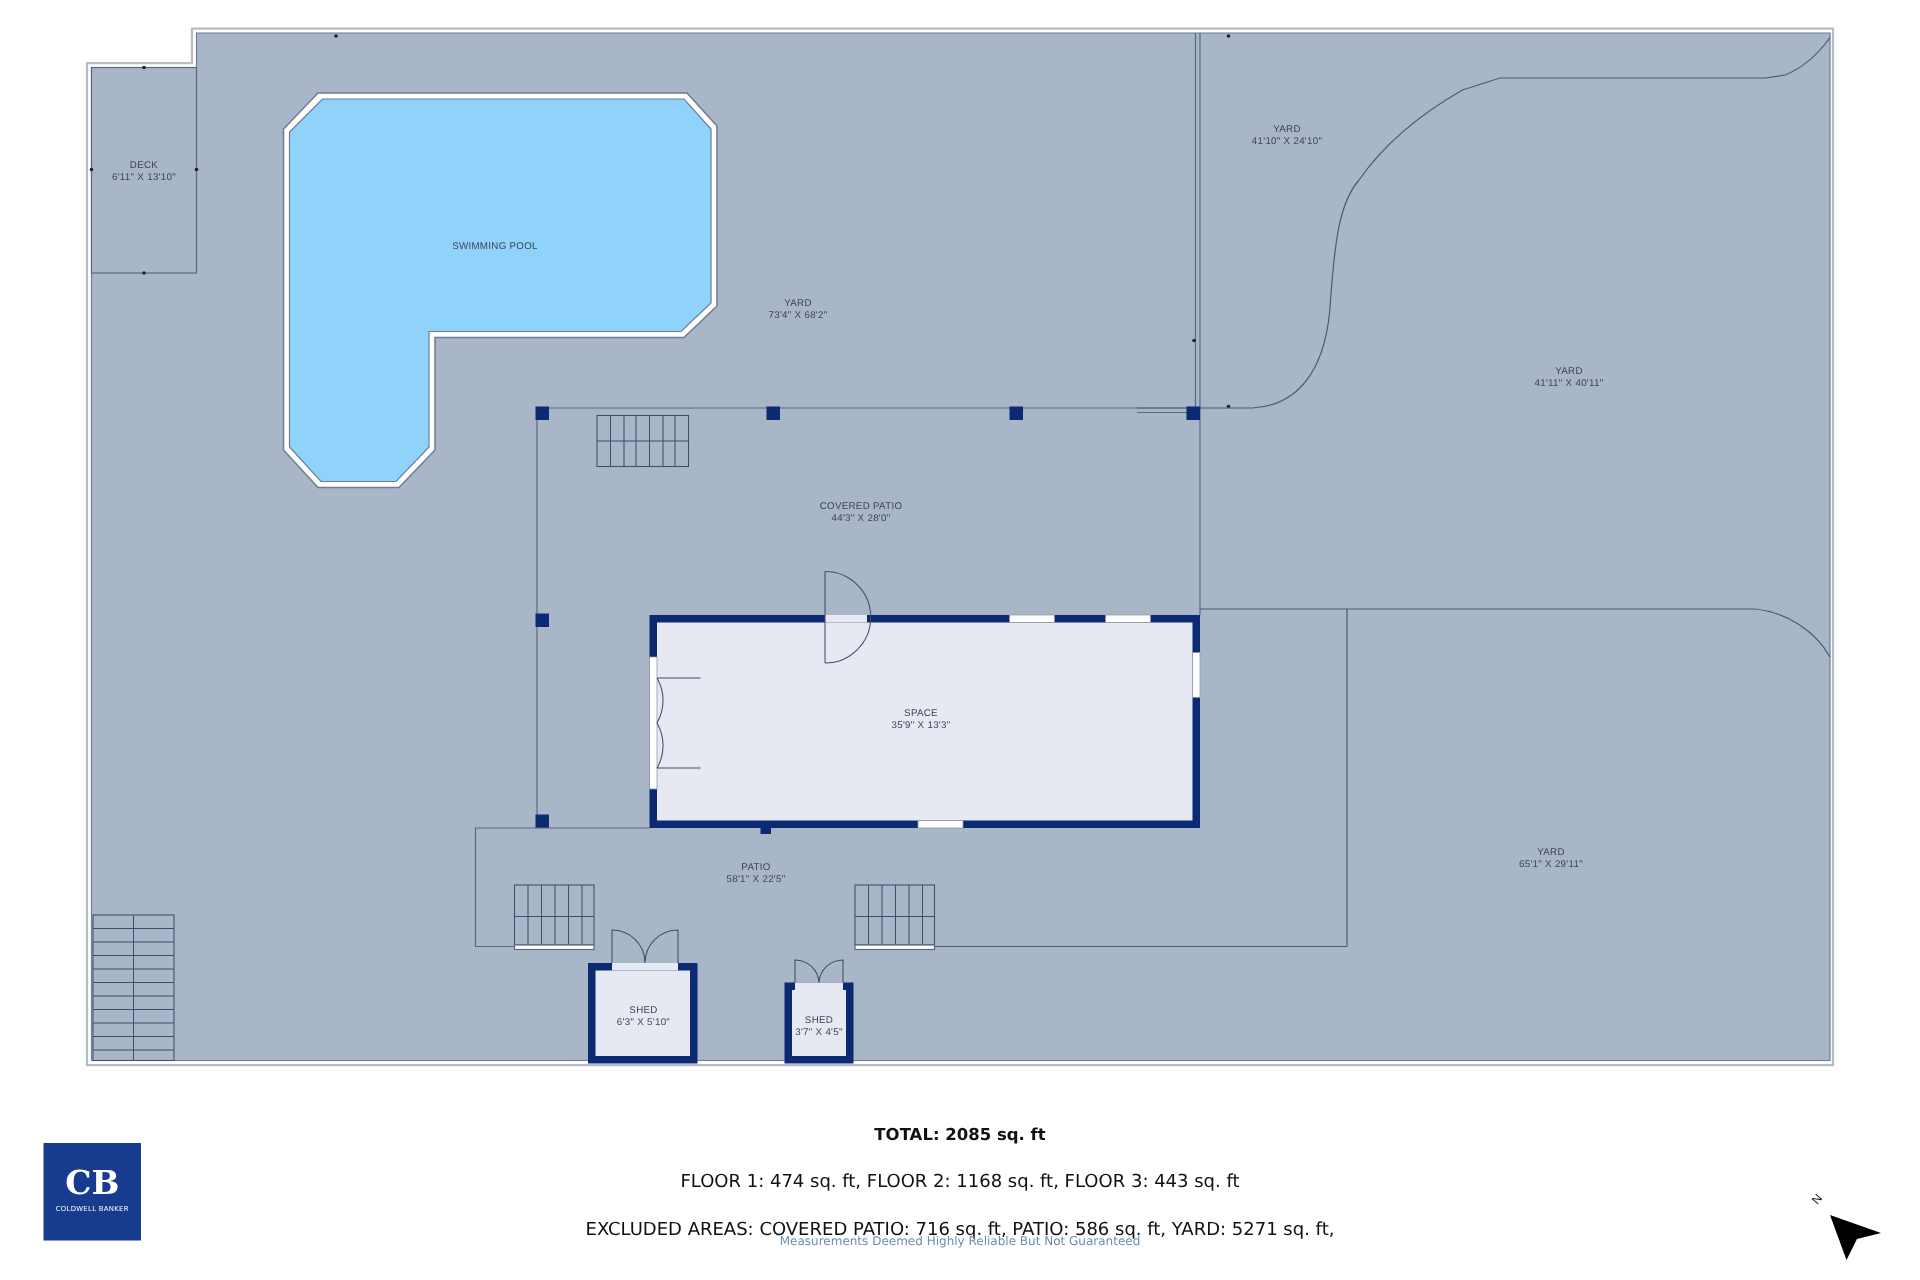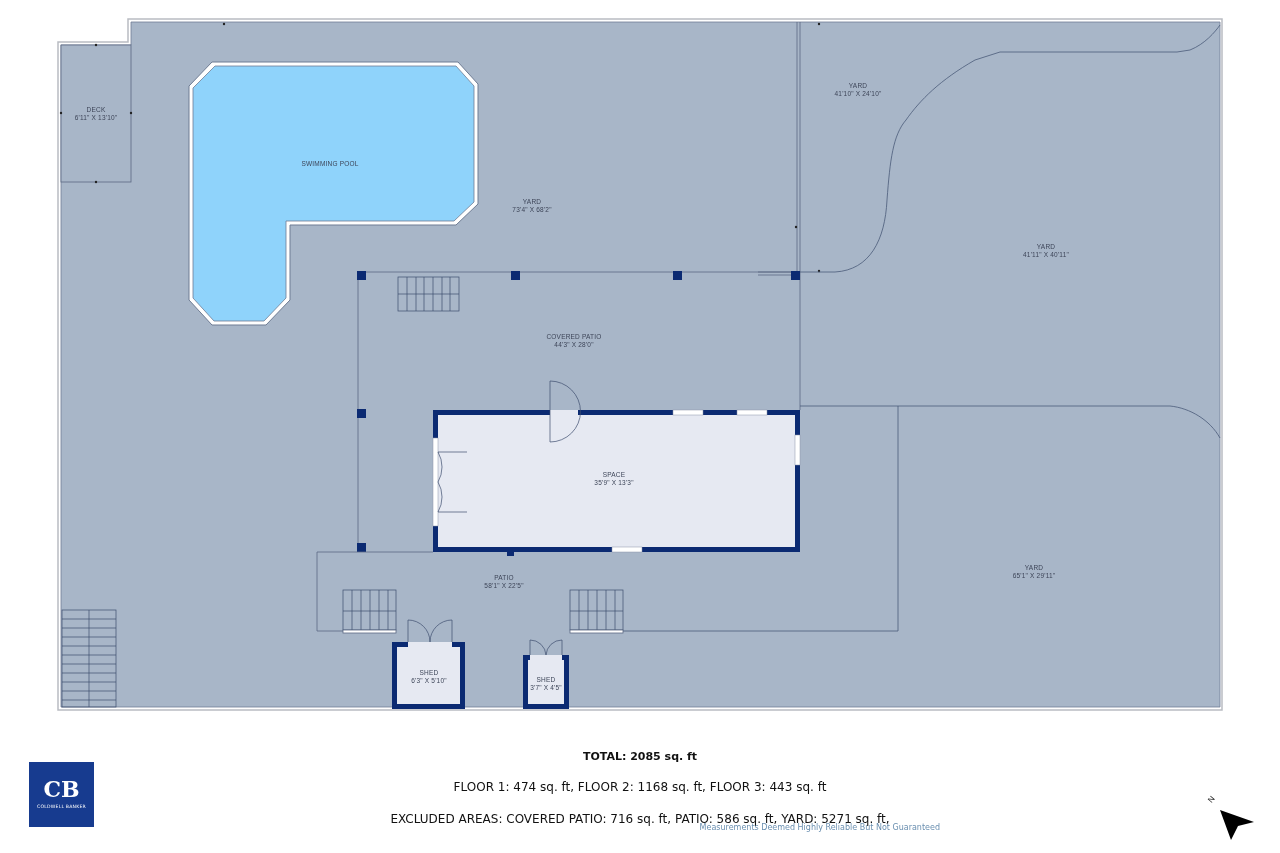--- a/index.html
+++ b/index.html
@@ -2,21 +2,21 @@
 <html><head>
 <meta charset="utf-8">
 <style>
   html, body { margin:0; padding:0; background:#ffffff; }
   body { width:1280px; height:853px; position:relative; overflow:hidden; font-family:"DejaVu Sans", sans-serif; }
   #plan { position:absolute; left:0; top:0; width:1280px; height:740px; }
   .room-label { font-family:"Liberation Sans", sans-serif; font-size:6.5px; fill:#3d4558; text-anchor:middle; letter-spacing:0.2px; }
   .summary { position:absolute; left:340px; top:750px; width:600px; text-align:center; color:#111; font-family:"DejaVu Sans", sans-serif; }
   .summary .total { font-weight:bold; font-size:11px; line-height:13px; }
   .summary .line { font-size:12px; line-height:13.5px;margin-top:18px; }
-  .disclaimer { position:absolute; left:340px; top:823px; width:600px; text-align:right; font-family:"DejaVu Sans", sans-serif; font-size:8px; color:#6a8fb0; }
+  .disclaimer { position:absolute; left:340px; top:823px; width:600px; text-align:center; font-family:"DejaVu Sans", sans-serif; font-size:8px; color:#6a8fb0; }
   .logo { position:absolute; left:29px; top:762px; width:65px; height:65px; background:#173b8f; color:#fff; display:flex; flex-direction:column; align-items:center; justify-content:center; }
   .logo .mark { font-family:"DejaVu Serif", serif; font-size:22px; font-weight:bold; line-height:18px; }
   .logo .brand { font-family:"DejaVu Sans", sans-serif; font-size:4.6px; letter-spacing:0.2px; margin-top:6px; }
   .compass { position:absolute; left:1198px; top:788px; width:70px; height:55px; }
 </style>
 </head>
 <body>
 
 <svg id="plan" viewBox="0 0 1280 740" xmlns="http://www.w3.org/2000/svg">
 

